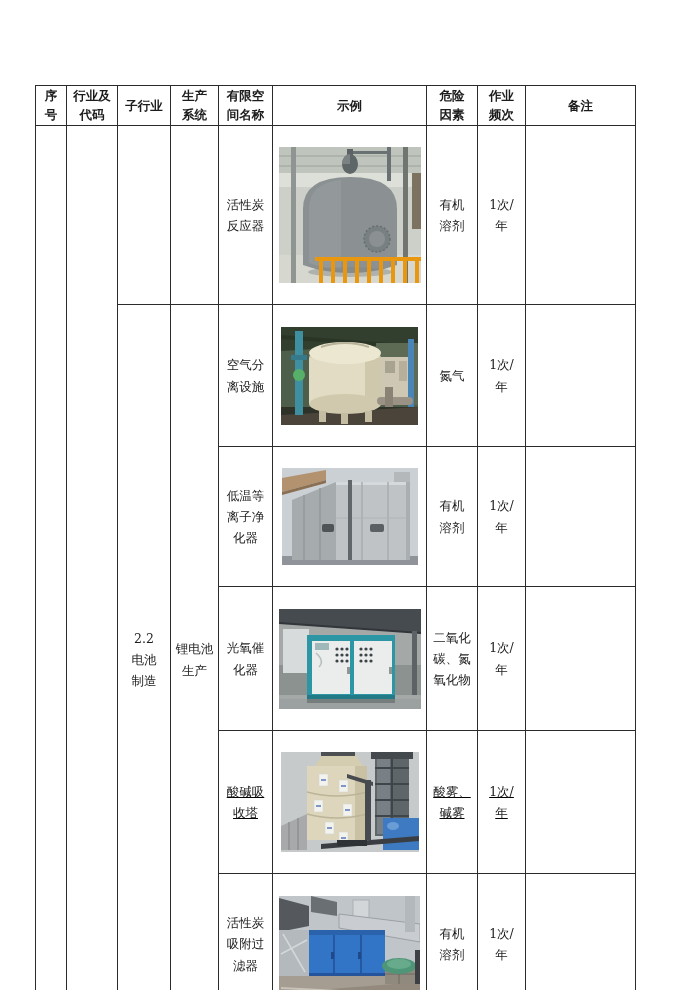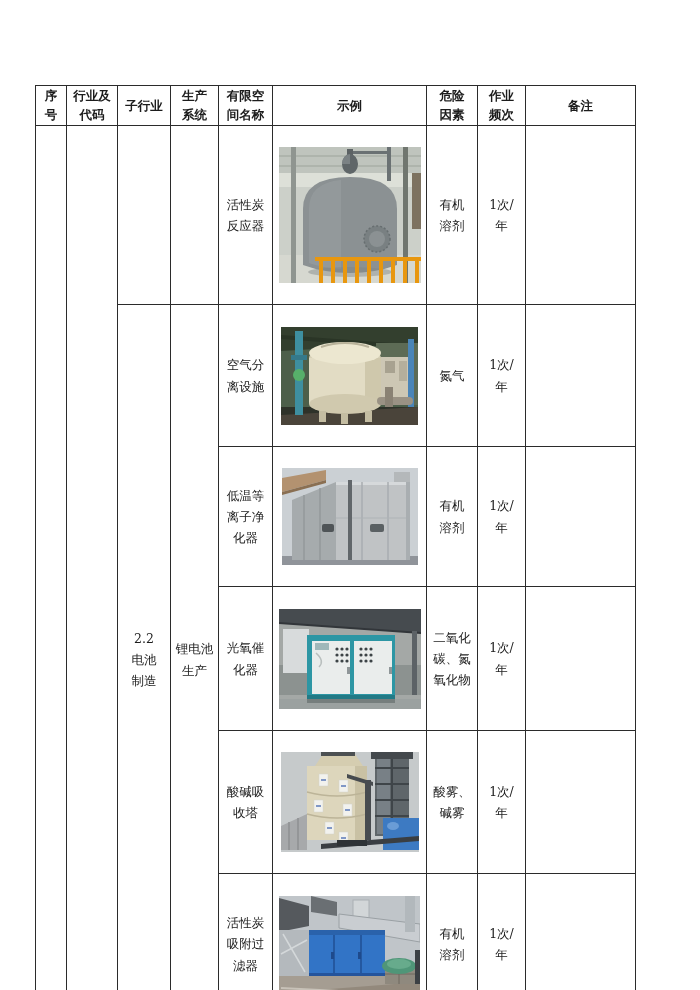--- a/index.html
+++ b/index.html
@@ -19,21 +19,21 @@
     font-size:12.5px;line-height:1.7;
     white-space:pre-line;
     overflow:hidden;
   }
   table.doc th{font-weight:bold;line-height:1.55;}
   tr.hrow{height:37px;}
   tr.r1{height:145px;}
   tr.r2{height:112px;}
   tr.r3{height:112px;}
   tr.r4{height:111px;}
-  tr.r5{height:114px;}
+  tr.r5{height:114px;text-decoration:underline;}
   tr.r6{height:109px;}
   td.photo-cell{vertical-align:middle;}
   .ph{display:flex;align-items:center;justify-content:center;}
   .ph svg{display:block;}
 </style>
 </head>
 <body>
 
 <table class="doc">
   <colgroup>

